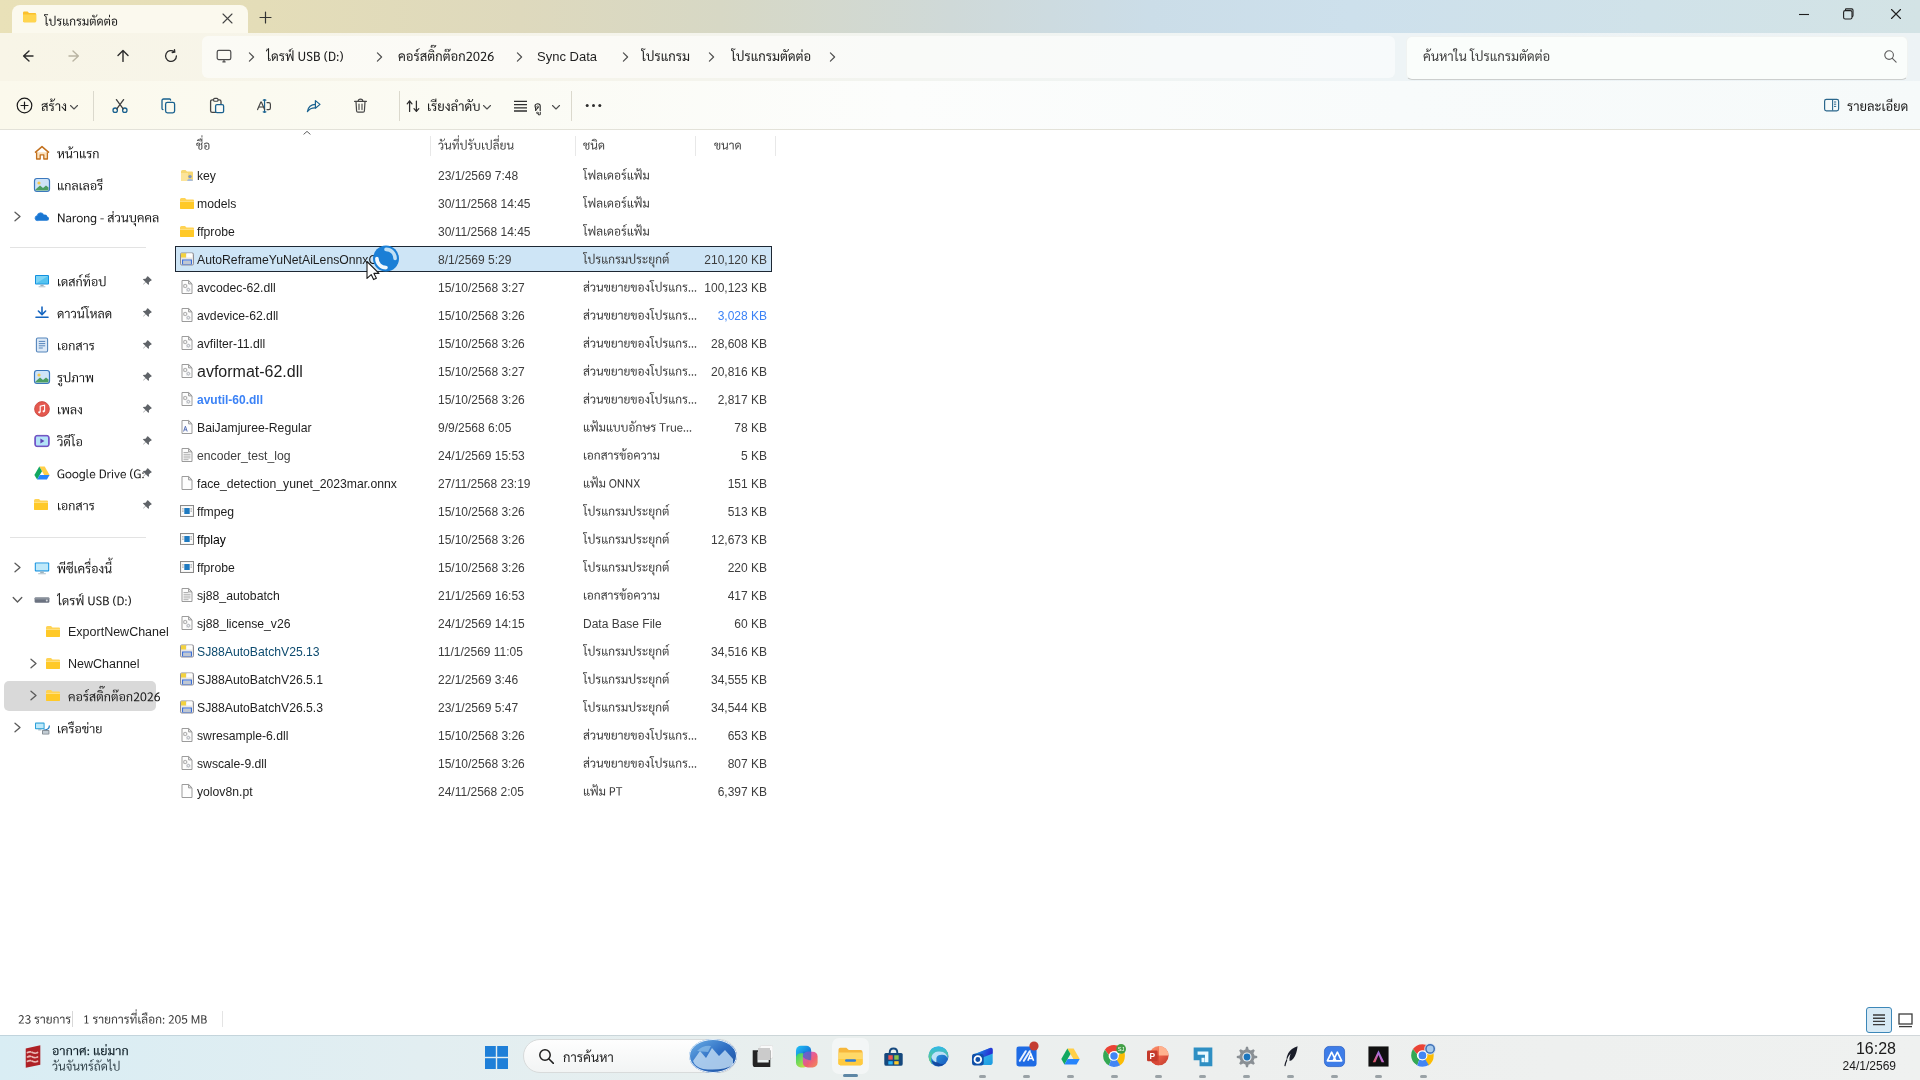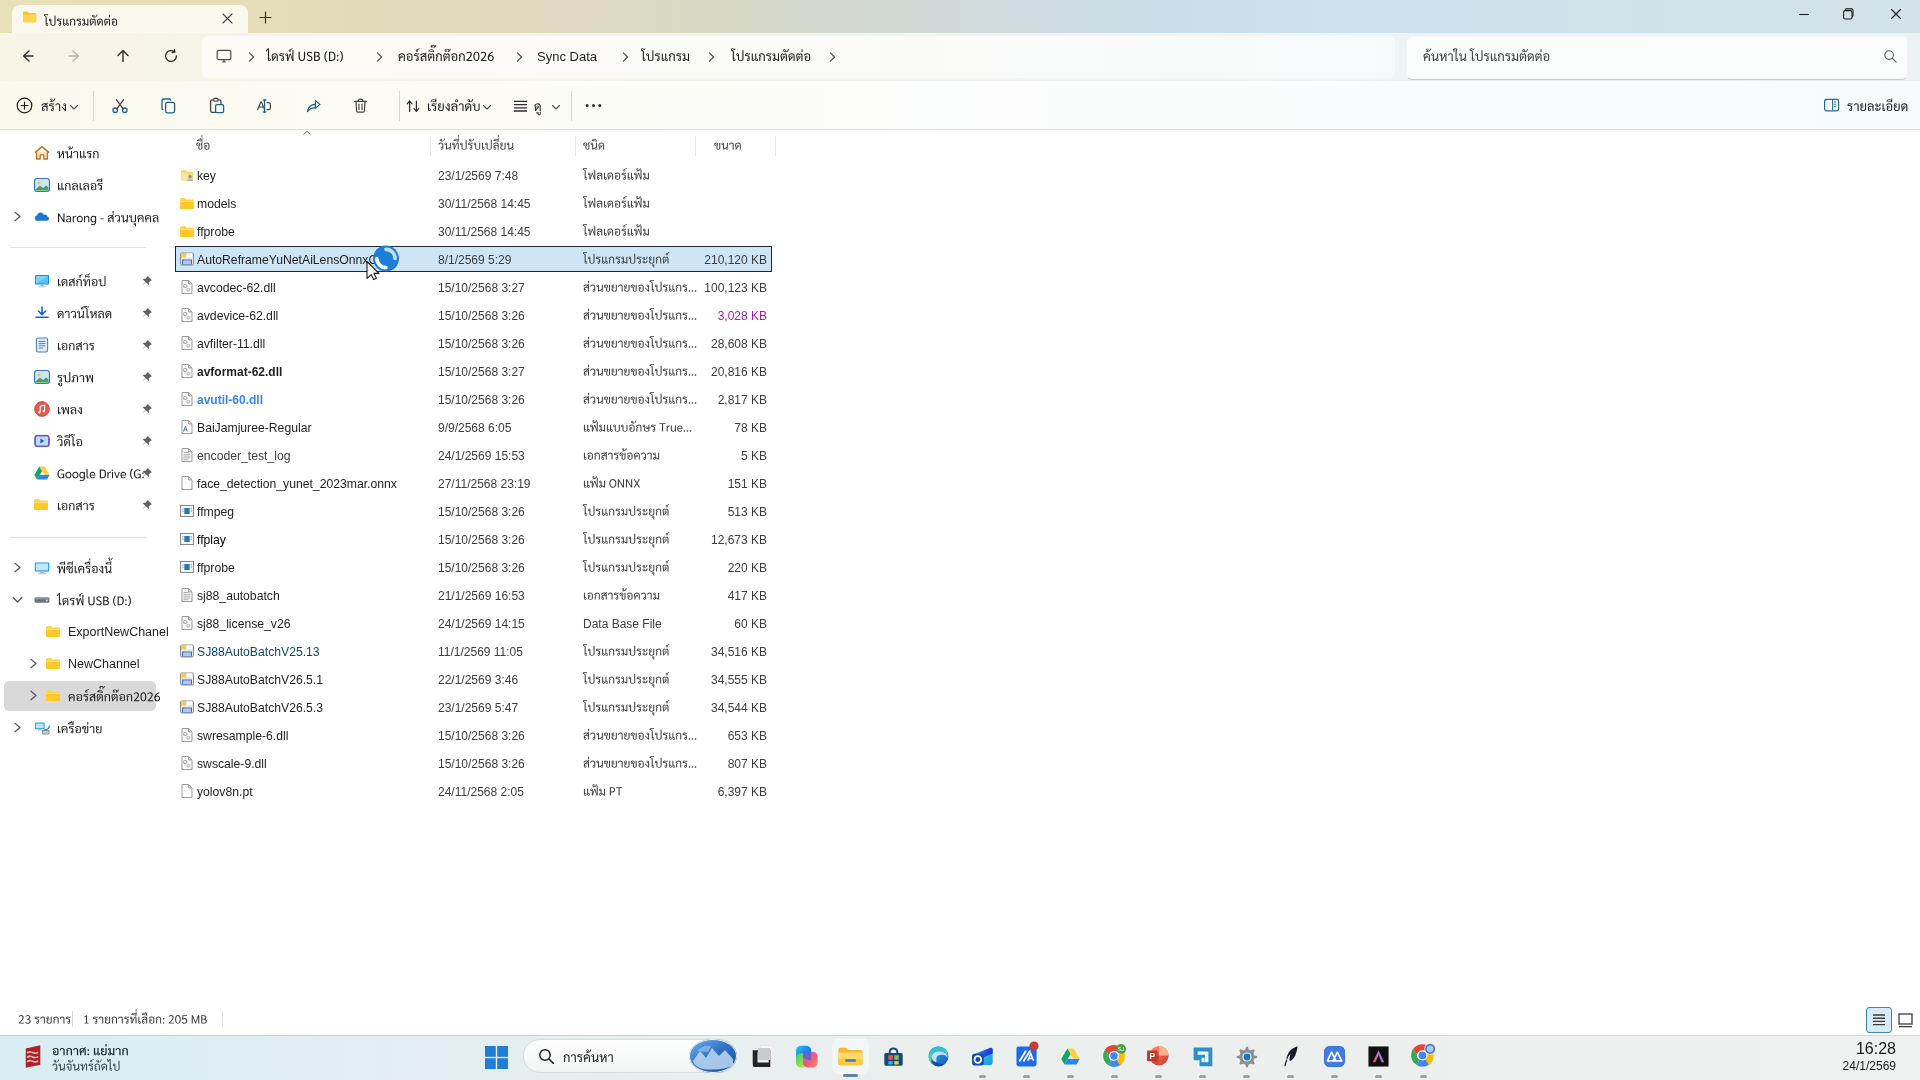--- a/index.html
+++ b/index.html
@@ -484,21 +484,21 @@
         <circle cx="9.3" cy="10.8" r="1.8" fill="#b9bcc2"></circle>
         <circle cx="9.3" cy="10.8" r=".7" fill="#fdfdfd"></circle>
 <path d="M9.3 8.6v.6M9.3 12.4v.6M7.1 10.8h.6M11.4 10.8h.6M7.8 9.2l.5.5M10.4 11.9l.4.4M10.8 9.2l-.5.5M8.2 11.9l-.4.4" stroke="#b9bcc2" stroke-width=".9"></path>
       </g>
     </svg>
     <span style="position:absolute;left:197px;top:309.6px;font-size:12.2px;line-height:12.2px;color:#1e1e1e;font-weight:400;white-space:pre">avdevice-62.dll</span>
     <span style="position:absolute;left:438px;top:309.7px;font-size:12px;line-height:12px;color:#3d3d3d;font-weight:400;white-space:pre">15/10/2568 3:26</span>
     <div style="position:absolute;left:583px;top:304.4px;width:115px;height:20px"><svg width="115" height="20" viewBox="0 0 115 20">
         <use href="#t28" transform="translate(0,15.6) scale(0.01200,-0.01200)" fill="#3d3d3d"></use>
       </svg></div>
-    <span style="position:absolute;right:1153px;top:309.7px;font-size:12px;line-height:12px;color:#a21caf;font-weight:400;white-space:pre">3,028 KB</span>
+    <span style="position:absolute;right:1153px;top:309.7px;font-size:12px;line-height:12px;color:#3b82f6;font-weight:400;white-space:pre">3,028 KB</span>
     <svg style="position:absolute;left:179px;top:335px" width="16" height="16" viewBox="0 0 16 16">
       <path d="M3 1.5 L9.6 1.5 L13 4.9 L13 14.5 L3 14.5 Z" fill="#fdfdfd" stroke="#9b9b9b" stroke-width="1"></path>
 <path d="M9.6 1.5 L9.6 4.9 L13 4.9 Z" fill="#e8e8e8" stroke="#9b9b9b" stroke-width="1" stroke-linejoin="round"></path>
       <g stroke="#a9a9a9" fill="none" stroke-width=".9">
 <circle cx="6.2" cy="7" r="1.6"></circle>
         <path d="M6.2 4.9v.7M6.2 8.4v.7M4.1 7h.7M7.6 7h.7M4.8 5.6l.5.5M7.1 7.9l.5.5M7.6 5.6l-.5.5M4.6 8.4l.5-.5"></path>
       </g>
 <g>
         <circle cx="9.3" cy="10.8" r="1.8" fill="#b9bcc2"></circle>
         <circle cx="9.3" cy="10.8" r=".7" fill="#fdfdfd"></circle>
@@ -517,21 +517,21 @@
       <g stroke="#a9a9a9" fill="none" stroke-width=".9">
 <circle cx="6.2" cy="7" r="1.6"></circle>
         <path d="M6.2 4.9v.7M6.2 8.4v.7M4.1 7h.7M7.6 7h.7M4.8 5.6l.5.5M7.1 7.9l.5.5M7.6 5.6l-.5.5M4.6 8.4l.5-.5"></path>
       </g>
 <g>
         <circle cx="9.3" cy="10.8" r="1.8" fill="#b9bcc2"></circle>
         <circle cx="9.3" cy="10.8" r=".7" fill="#fdfdfd"></circle>
 <path d="M9.3 8.6v.6M9.3 12.4v.6M7.1 10.8h.6M11.4 10.8h.6M7.8 9.2l.5.5M10.4 11.9l.4.4M10.8 9.2l-.5.5M8.2 11.9l-.4.4" stroke="#b9bcc2" stroke-width=".9"></path>
       </g>
     </svg>
-    <span style="position:absolute;left:197px;top:365.6px;font-size:12px;line-height:12.2px;color:#1e1e1e;font-weight:700;white-space:pre">avformat-62.dll</span>
+    <span style="position:absolute;left:197px;top:365.6px;font-size:16px;line-height:12.2px;color:#1e1e1e;font-weight:400;white-space:pre">avformat-62.dll</span>
     <span style="position:absolute;left:438px;top:365.7px;font-size:12px;line-height:12px;color:#3d3d3d;font-weight:400;white-space:pre">15/10/2568 3:27</span>
     <div style="position:absolute;left:583px;top:360.4px;width:115px;height:20px"><svg width="115" height="20" viewBox="0 0 115 20">
         <use href="#t28" transform="translate(0,15.6) scale(0.01200,-0.01200)" fill="#3d3d3d"></use>
       </svg></div>
     <span style="position:absolute;right:1153px;top:365.7px;font-size:12px;line-height:12px;color:#3d3d3d;font-weight:400;white-space:pre">20,816 KB</span>
     <svg style="position:absolute;left:179px;top:391px" width="16" height="16" viewBox="0 0 16 16">
       <path d="M3 1.5 L9.6 1.5 L13 4.9 L13 14.5 L3 14.5 Z" fill="#fdfdfd" stroke="#9b9b9b" stroke-width="1"></path>
 <path d="M9.6 1.5 L9.6 4.9 L13 4.9 Z" fill="#e8e8e8" stroke="#9b9b9b" stroke-width="1" stroke-linejoin="round"></path>
       <g stroke="#a9a9a9" fill="none" stroke-width=".9">
 <circle cx="6.2" cy="7" r="1.6"></circle>

